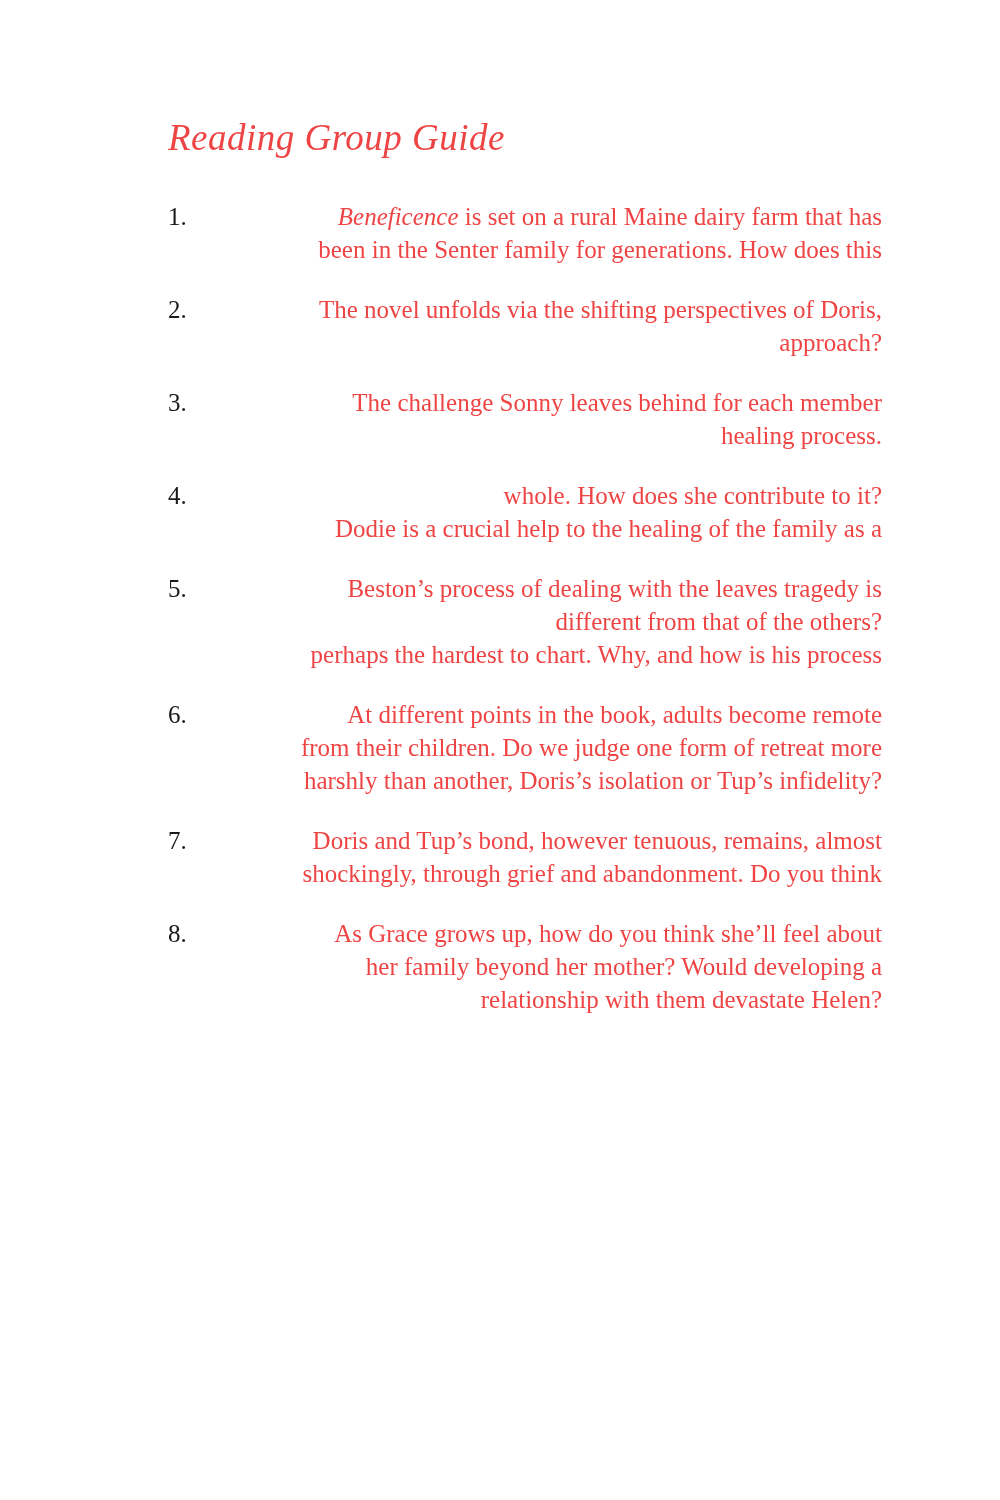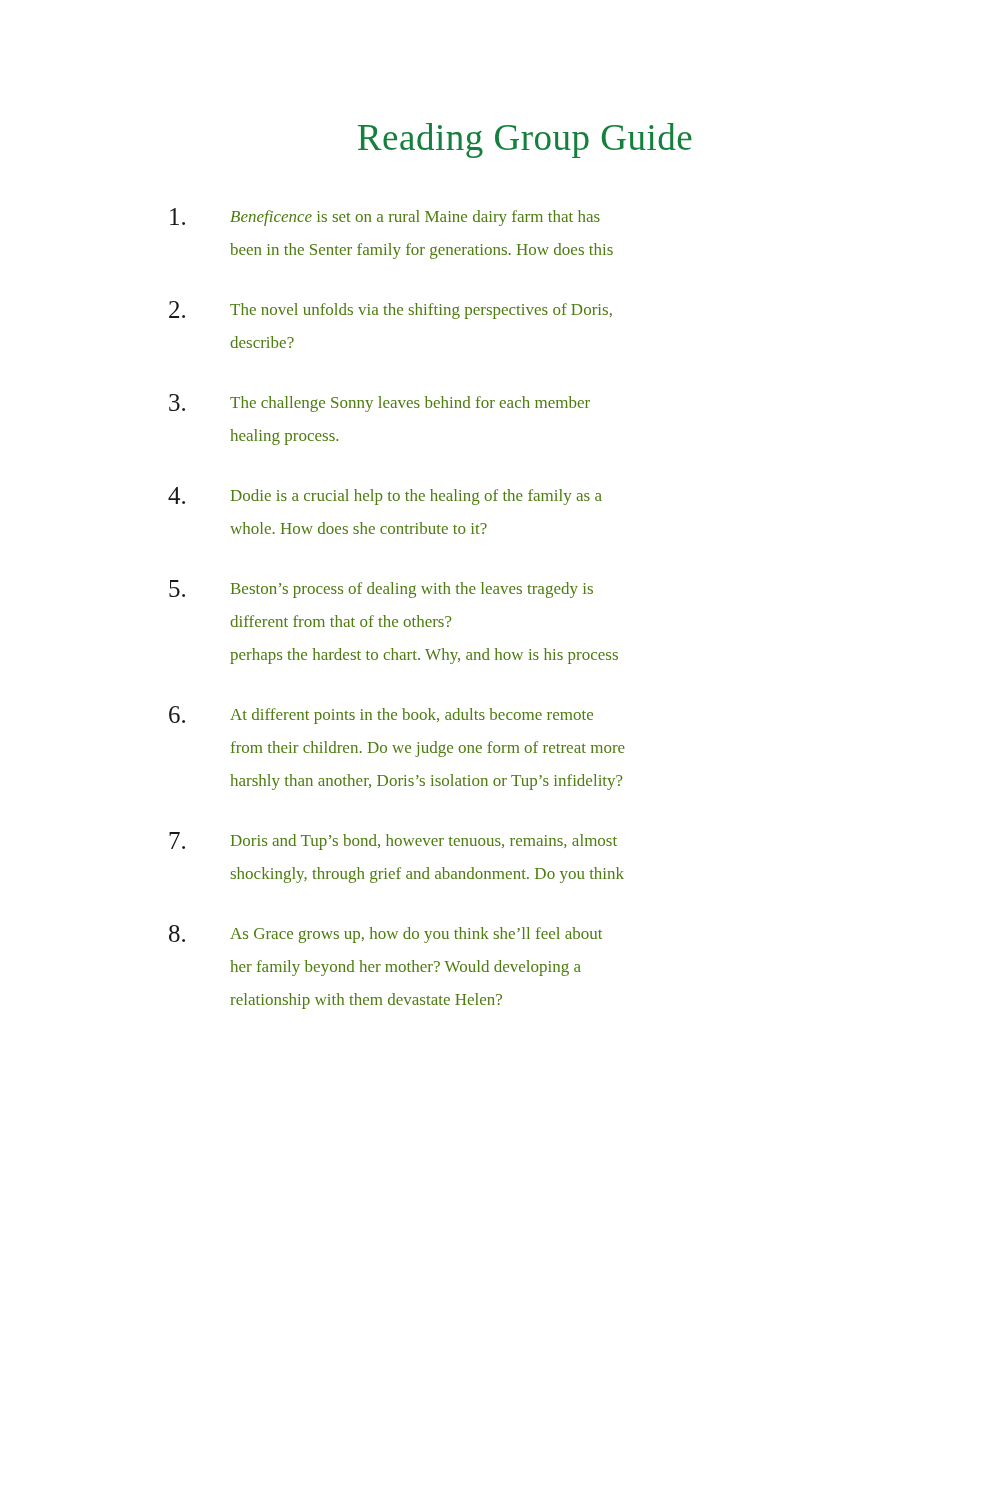--- a/index.html
+++ b/index.html
@@ -13,26 +13,27 @@
     height: 1500px;
     background: #ffffff;
     box-sizing: border-box;
     padding: 116px 118px 0 168px;
     color: #1a1a1a;
     font-family: "Liberation Serif", "DejaVu Serif", serif;
     overflow: hidden;
   }
   .title {
     font-family: "Liberation Serif", "DejaVu Serif", serif;
+    font-style: italic;
     font-weight: 500;
     font-size: 37px;
     line-height: 1.2;
-    text-align: center;
+    text-align: left;
     margin: 0 0 40px 0;
-    color: #15803d;
+    color: #ef4444;
     letter-spacing: 0.5px;
   }
   .questions {
     list-style: none;
     margin: 0;
     padding: 0;
   }
   .q-item {
     display: flex;
     align-items: flex-start;
@@ -44,24 +45,25 @@
     font-size: 25px;
     line-height: 33px;
     color: #1a1a1a;
     font-feature-settings: "onum" 1;
   }
   .q-body {
     flex: 1 1 auto;
     min-width: 0;
   }
   .q-line {
-    font-size: 17px;
+    font-size: 25px;
     line-height: 33px;
     white-space: nowrap;
-    color: #4d7c0f;
+    color: #ef4444;
+    text-align: right;
   }
   .q-line em {
     font-style: italic;
   }
 </style>
 </head>
 <body>
 
 <div class="page">
   <h1 class="title">Reading Group Guide</h1>
@@ -70,35 +72,35 @@
         <span class="q-num">1.</span>
         <div class="q-body">
           <div class="q-line"><em>Beneficence</em> is set on a rural Maine dairy farm that has</div>
           <div class="q-line">been in the Senter family for generations. How does this</div>
         </div>
       </li>
       <li class="q-item">
         <span class="q-num">2.</span>
         <div class="q-body">
           <div class="q-line">The novel unfolds via the shifting perspectives of Doris,</div>
-          <div class="q-line">describe?</div>
+          <div class="q-line">approach?</div>
         </div>
       </li>
       <li class="q-item">
         <span class="q-num">3.</span>
         <div class="q-body">
           <div class="q-line">The challenge Sonny leaves behind for each member</div>
           <div class="q-line">healing process.</div>
         </div>
       </li>
       <li class="q-item">
         <span class="q-num">4.</span>
         <div class="q-body">
+          <div class="q-line">whole. How does she contribute to it?</div>
           <div class="q-line">Dodie is a crucial help to the healing of the family as a</div>
-          <div class="q-line">whole. How does she contribute to it?</div>
         </div>
       </li>
       <li class="q-item">
         <span class="q-num">5.</span>
         <div class="q-body">
           <div class="q-line">Beston’s process of dealing with the leaves tragedy is</div>
           <div class="q-line">different from that of the others?</div>
           <div class="q-line">perhaps the hardest to chart. Why, and how is his process</div>
         </div>
       </li>

